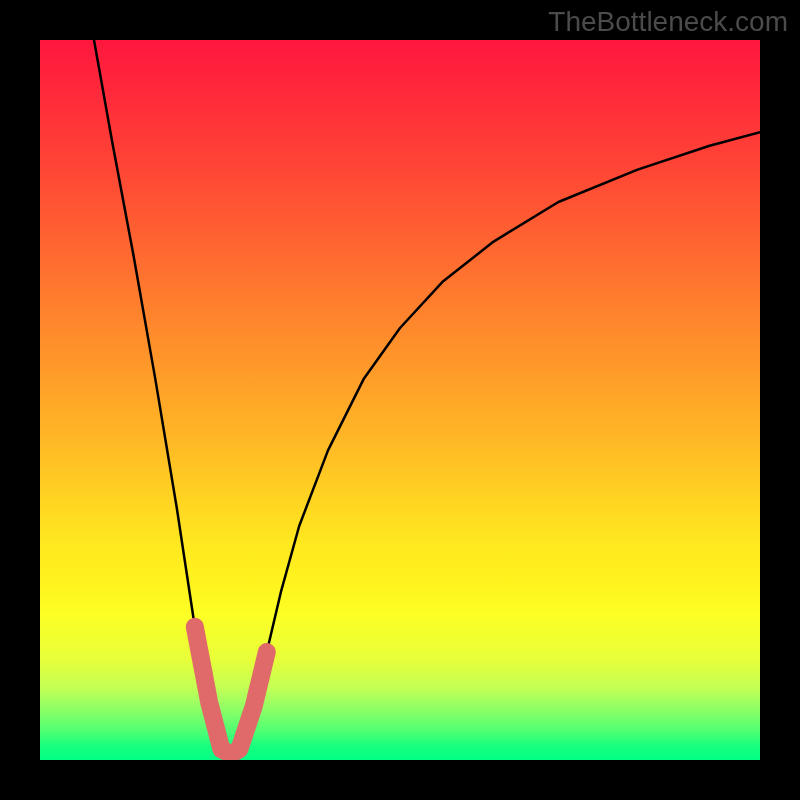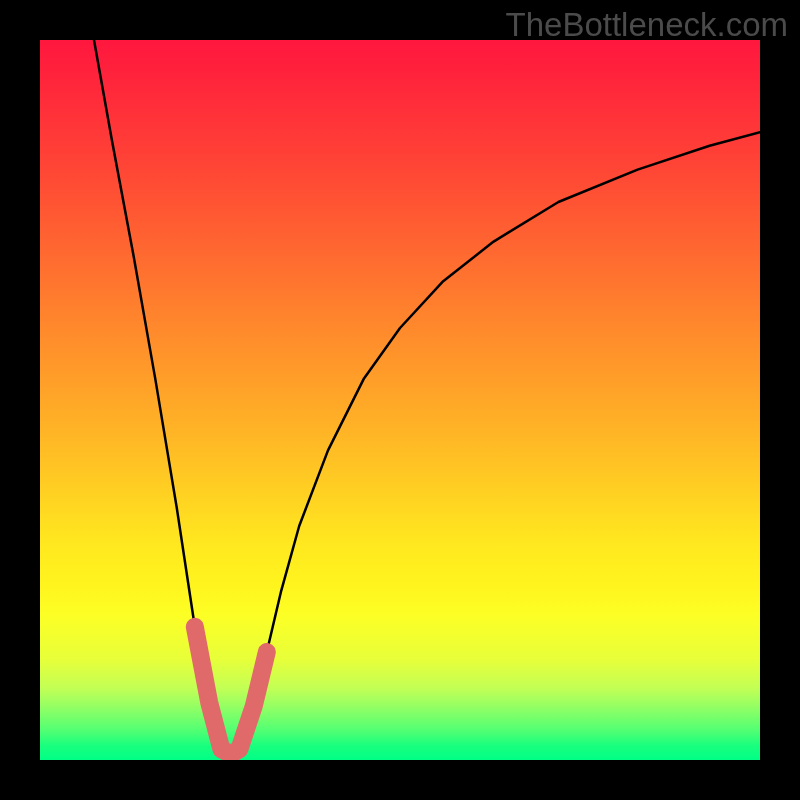--- a/index.html
+++ b/index.html
@@ -35,21 +35,21 @@
       #4fff74 96%,
       #19ff7e 98%,
       #00ff86 100%
     );
   }
   .watermark {
     position: absolute;
     top: 6px;
     right: 12px;
     color: #4b4b4b;
-    font-size: 33px;
+    font-size: 28px;
     z-index: 10;
   }
   svg.curve {
     position: absolute;
     left: 0;
     top: 0;
     width: 720px;
     height: 720px;
   }
 </style>

